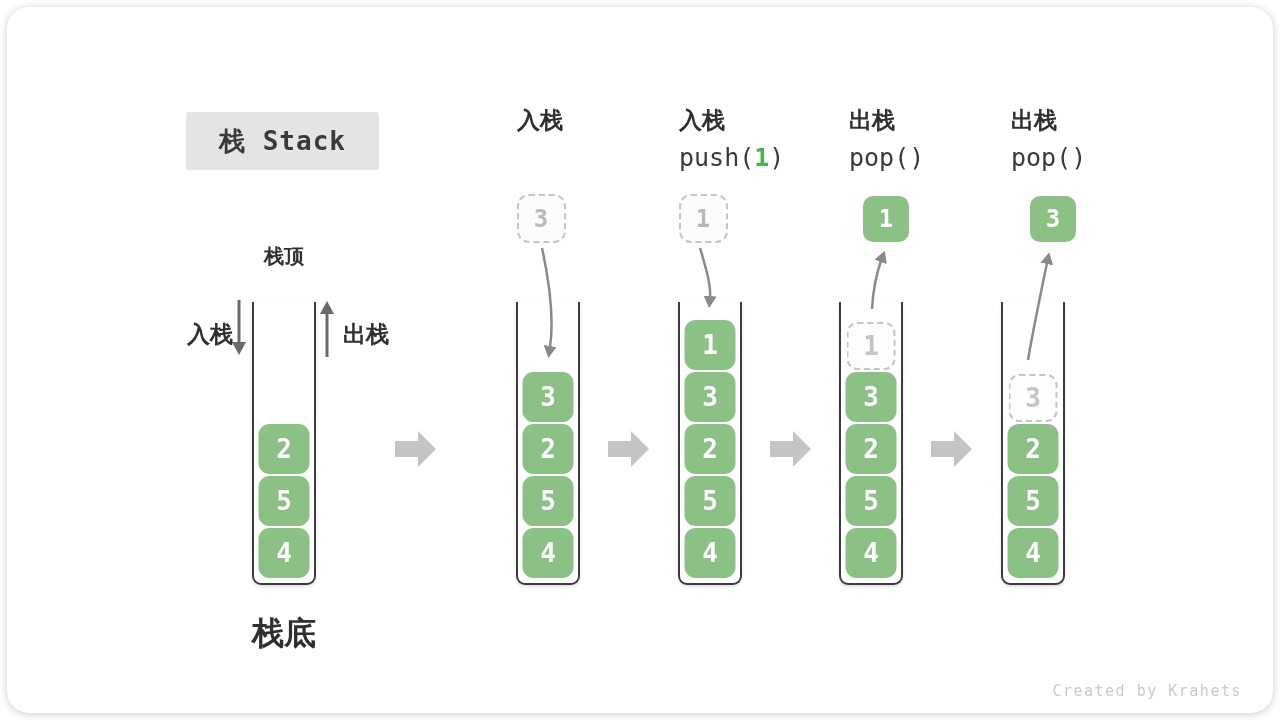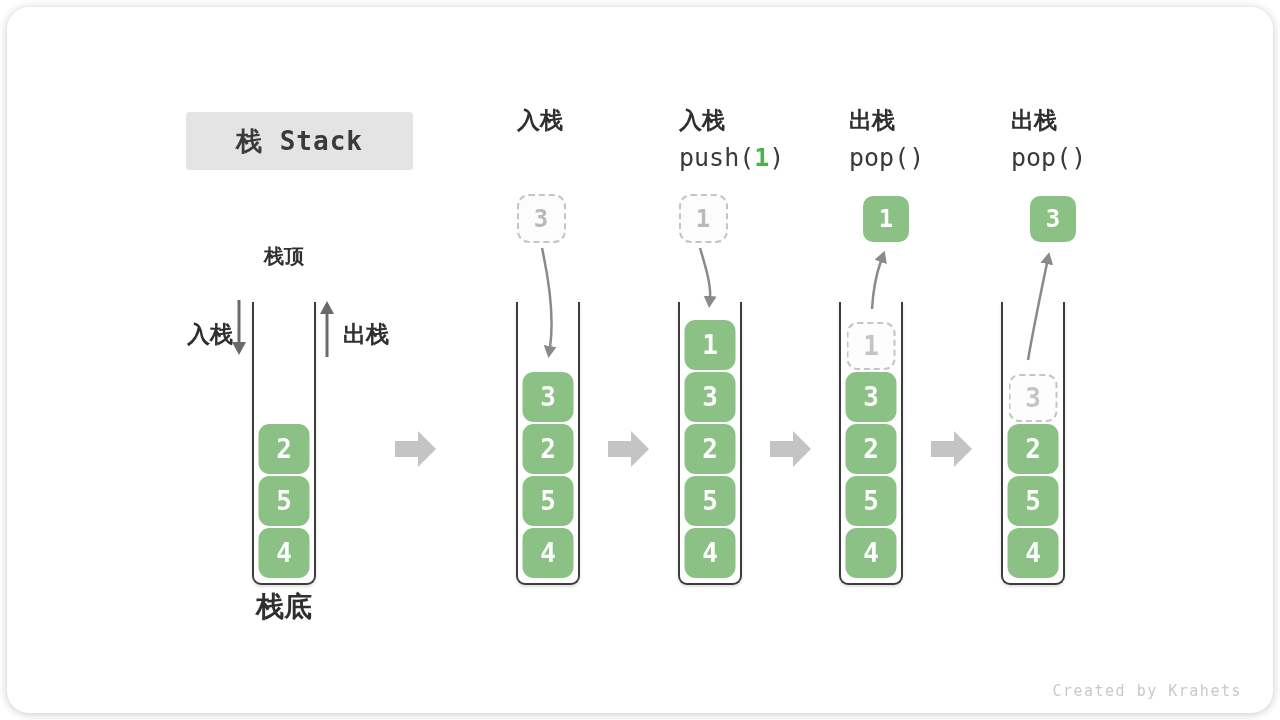--- a/index.html
+++ b/index.html
@@ -7,29 +7,29 @@
     --block_arrow:#C4C4C4; --dashed_border:#C5C5C5; --muted_text:#BDBDBD;
     --dark_text:#2F2F2F; --box_bg:#E4E4E4; --watermark:#C9C9C9; --wall:#3D3D3D;
   }
   *{margin:0;padding:0;box-sizing:border-box;}
   html,body{width:1280px;height:720px;overflow:hidden;background:#fff;
     font-family:"Liberation Sans","DejaVu Sans",sans-serif;}
   .card{position:absolute;left:7px;top:7px;width:1266px;height:706px;
     background:#fff;border-radius:22px;box-shadow:0 1px 9px rgba(0,0,0,.22);}
   .stage{position:absolute;left:0;top:0;width:1280px;height:720px;}
 
-  .title-box{position:absolute;left:186px;top:112px;width:227px;height:58px;
+  .title-box{position:absolute;left:186px;top:112px;width:193px;height:58px;
     background:var(--box_bg);border-radius:3px;display:flex;align-items:center;justify-content:center;}
   .title-box span{font-family:"DejaVu Sans Mono",monospace;font-weight:bold;
     font-size:26px;color:#3a3a3a;letter-spacing:1px;}
 
   .legend{position:absolute;font-weight:bold;font-size:23px;color:var(--dark_text);white-space:nowrap;}
   .legend.centered{transform:translateX(-50%);}
   .top-label{left:284px;top:243px;font-size:20px;}
-  .bottom-label{left:284px;top:588px;font-size:28px;font-family:Liberation Mono, monospace;}
+  .bottom-label{left:284px;top:612px;font-size:32px;font-family:Liberation Mono, monospace;}
   .push-side-label{left:153px;top:319px;width:80px;text-align:right;}
   .pop-side-label{left:343px;top:319px;}
 
   .col-header{position:absolute;top:106px;width:170px;}
   .col-header .op{font-weight:bold;font-size:23px;color:var(--dark_text);line-height:28px;}
   .col-header .call{font-family:"DejaVu Sans Mono",monospace;font-size:25px;color:#3a3a3a;margin-top:9px;}
   .col-header .call .arg{color:var(--green_accent);font-weight:bold;}
 
   .stack-box{position:absolute;top:302px;width:64px;height:283px;
     border:2px solid var(--wall);border-top:none;

